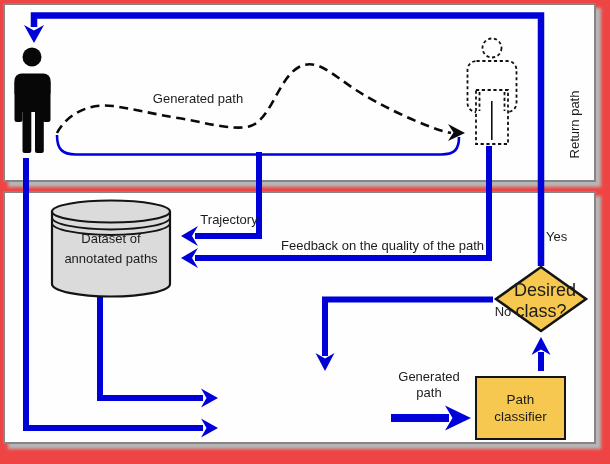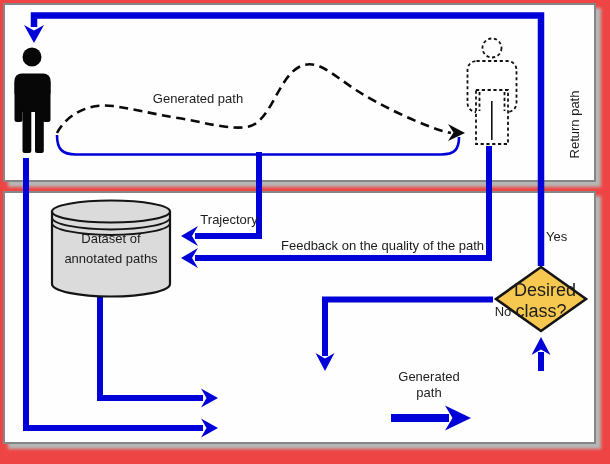--- a/index.html
+++ b/index.html
@@ -125,16 +125,19 @@
   <div class="lbl ctr" id="dataset-label">Dataset of annotated paths</div>
 
 
   <div class="lbl" style="left:546px;top:229px;text-align:center;">Yes</div>
 
   <div class="lbl ctr" style="left:450px;top:304px;width:30px;margin-left:38px;">No</div>
 
   <div class="lbl ctr" id="generate-path-label">Generated path</div>
 
 
+  <div class="ybox" id="classifier-box">
+    <span>Path classifier</span>
+  </div>
 
   <div class="lbl ctr" id="decision-label">Desired class?</div>
 
 </div>
 
 </body></html>

